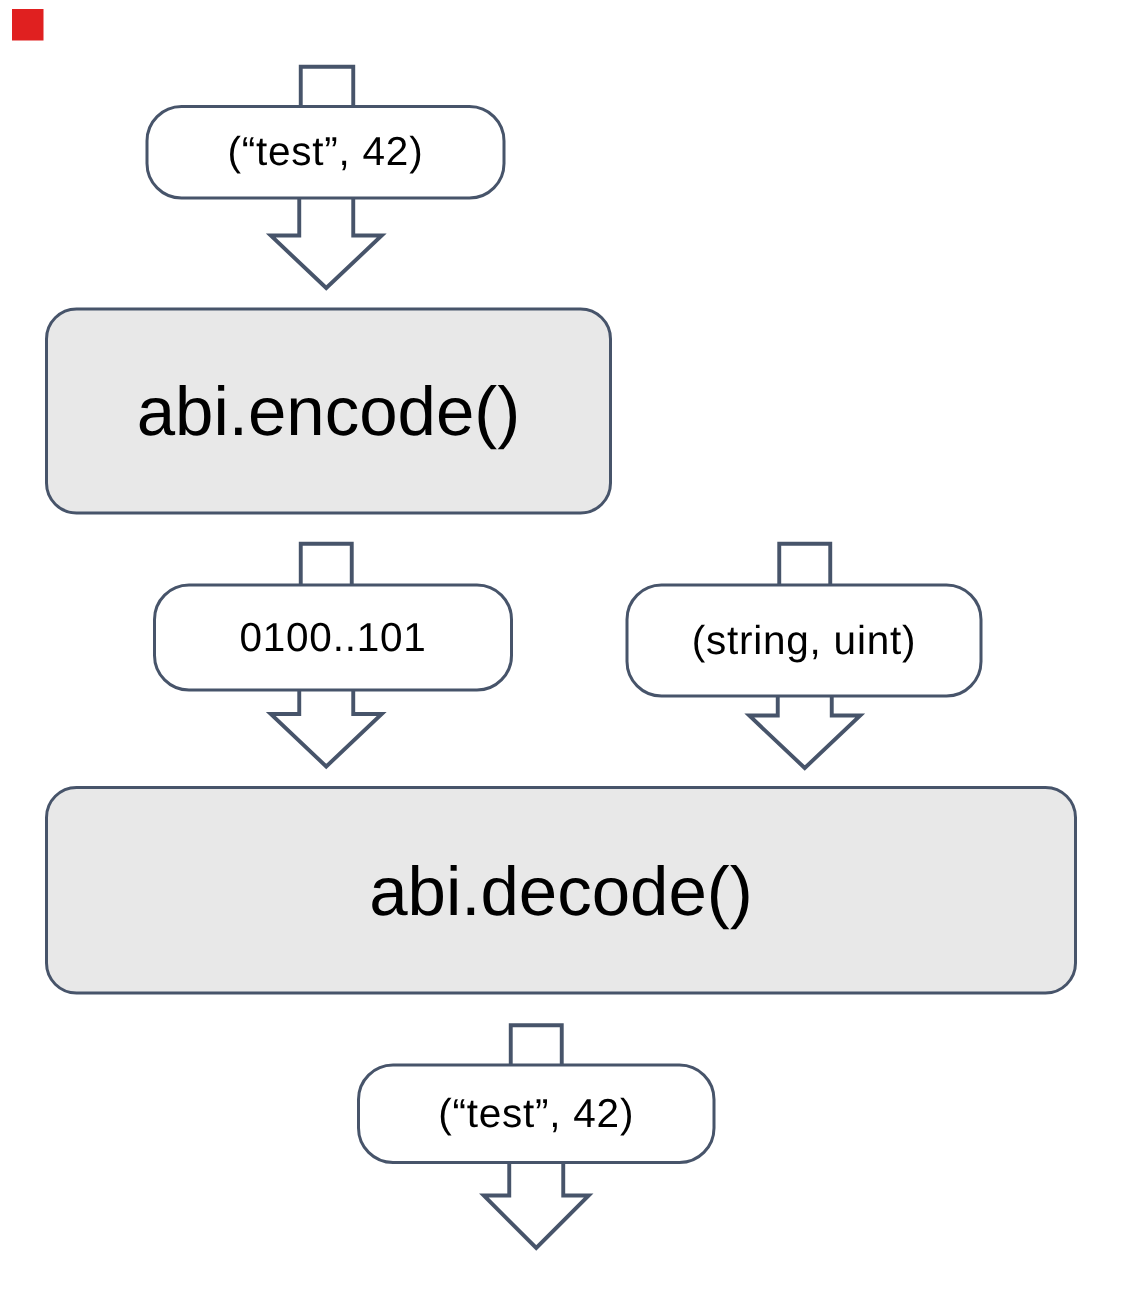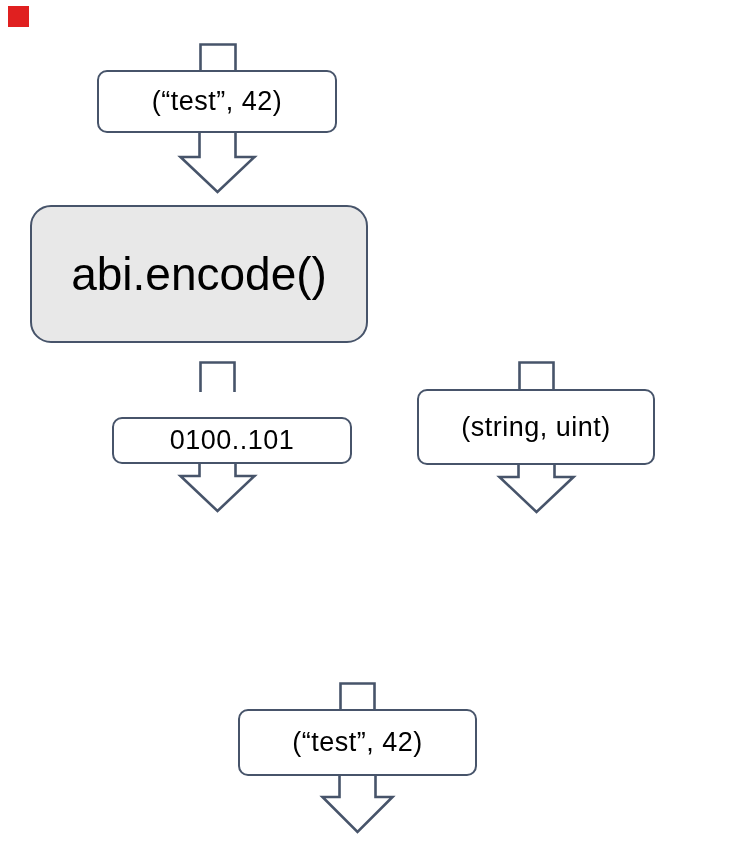--- a/index.html
+++ b/index.html
@@ -26,32 +26,32 @@
     z-index: 2;
     box-sizing: border-box;
     border: 2.6px solid #47546a;
     background: #ffffff;
     display: flex;
     align-items: center;
     justify-content: center;
     color: #000000;
   }
   .data-node {
-    border-radius: 10px;
+    border-radius: 24px;
     font-size: 27px;
     letter-spacing: 0.5px;
   }
   .process-node {
     border-radius: 21px;
     background: #e8e8e8;
     font-size: 46px;
   }
   #input-node   { left: 97px;  top: 70px;  width: 240px; height: 63px; }
-  #encode-node  { left: 30px;  top: 205px; width: 338px; height: 138px; }
-  #bytes-node   { left: 112px;  top: 389px; width: 240px; height: 47px; margin-top: 28px; }
+  #encode-node  { left: 30px;  top: 205px; width: 378px; height: 138px; }
+  #bytes-node   { left: 102px;  top: 389px; width: 240px; height: 72px; }
   #types-node   { left: 417px; top: 389px; width: 238px; height: 76px; }
   #decode-node  { left: 30px;  top: 524px; width: 688px; height: 139px; }
   #output-node  { left: 238px; top: 709px; width: 239px; height: 67px; }
   #red-marker {
     position: absolute;
     left: 8px; top: 6px;
     width: 21px; height: 21px;
     z-index: 3;
   }
   .connector {
@@ -96,18 +96,21 @@
   </div>
 
   <div id="bytes-node" class="node data-node" style="border-color: rgb(71, 84, 106);">
     <span>0100..101</span>
   </div>
 
   <div id="types-node" class="node data-node" style="border-color: rgb(71, 84, 106);">
     <span>(string, uint)</span>
   </div>
 
+  <div id="decode-node" class="node process-node" style="border-color: rgb(71, 84, 106); background: rgb(232, 232, 232);">
+    <span>abi.decode()</span>
+  </div>
 
   <div id="output-node" class="node data-node" style="border-color: rgb(71, 84, 106);">
     <span>(“test”, 42)</span>
   </div>
 
 </div>
 
 </body></html>

